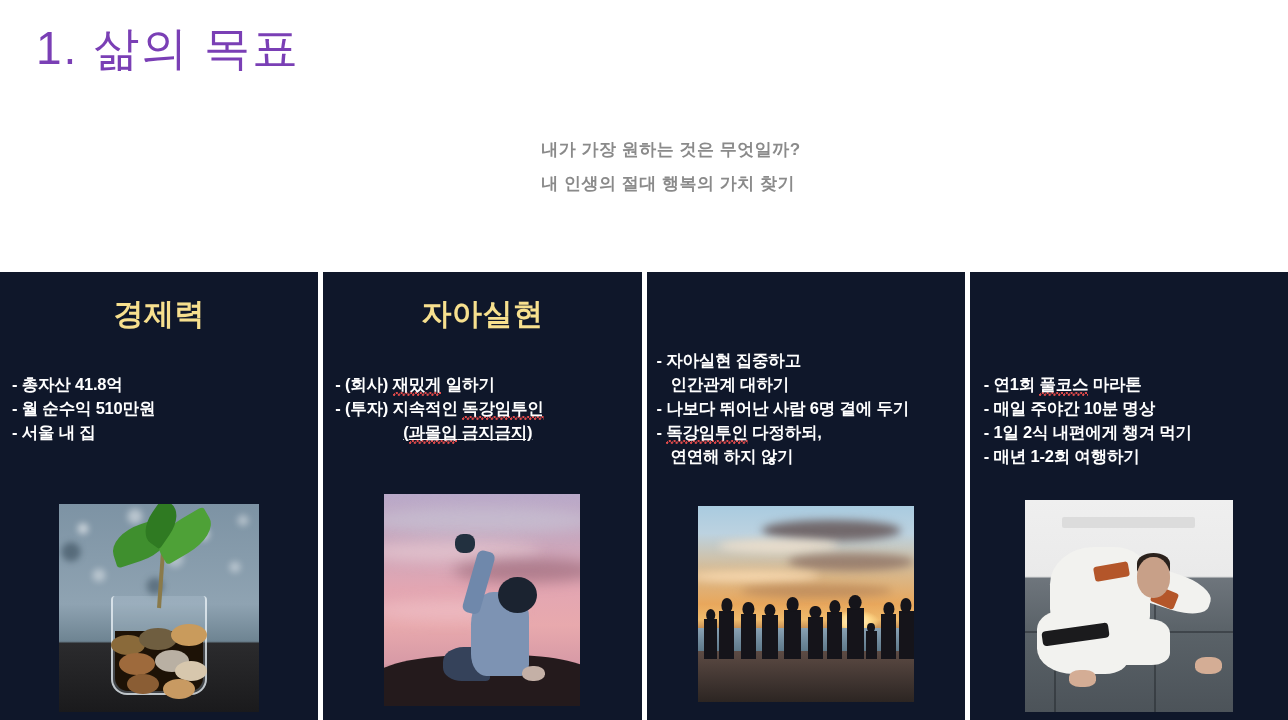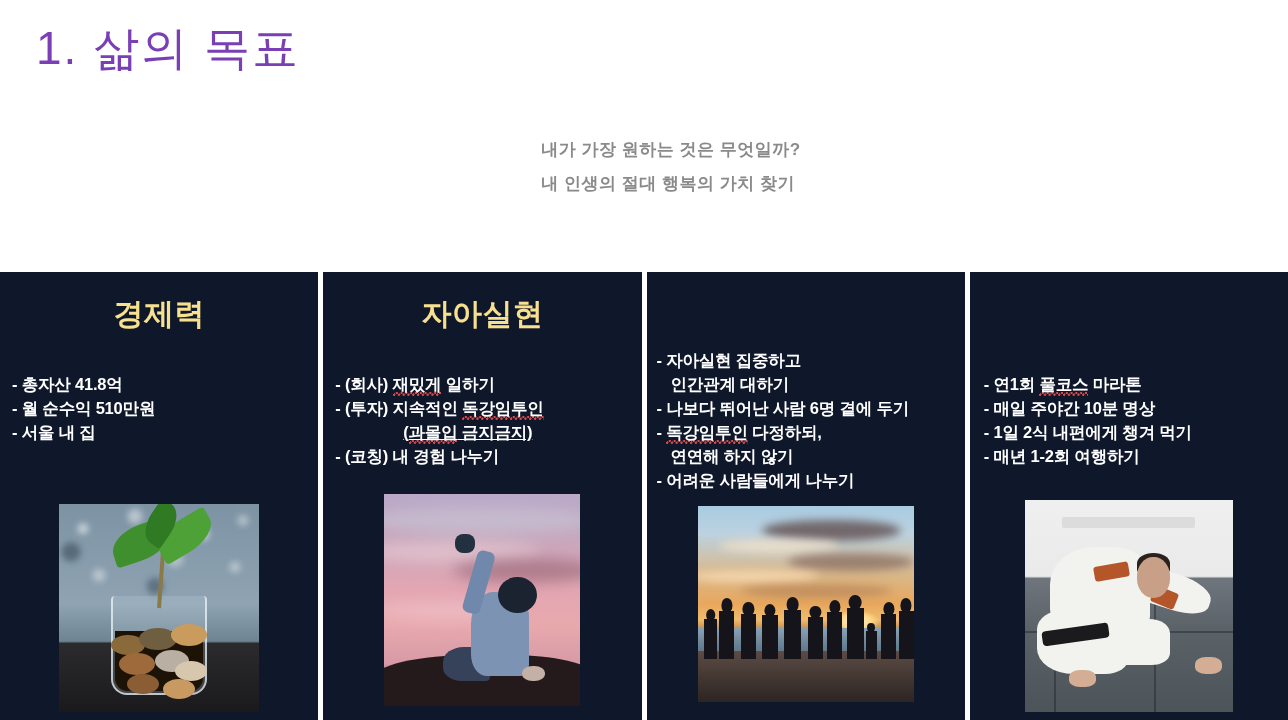--- a/index.html
+++ b/index.html
@@ -293,21 +293,20 @@
         <div class="leaf leafT"></div>
       </div>
     </div>
 
     <div class="col c2">
       <div class="col-title">자아실현</div>
       <div class="bullets">
         <div class="bullet"><span>- (회사) </span><span class="sq">재밌게</span><span> 일하기</span></div>
         <div class="bullet"><span>- (투자) 지속적인 </span><span class="sq">독강임투인</span></div>
         <div class="bullet cont2"><span>(</span><span class="sq">과몰입</span><span> 금지금지)</span></div>
-        <div class="bullet">- (코칭) 내 경험 나누기</div>
       </div>
       <div class="photo p2">
         <div class="cloudband cb1"></div>
         <div class="cloudband cb2"></div>
         <div class="cloudband cb3"></div>
         <div class="cloudband cb4"></div>
         <div class="rock"></div>
         <div class="legs"></div>
         <div class="body"></div>
         <div class="arm"></div>
@@ -317,21 +316,20 @@
       </div>
     </div>
 
     <div class="col c3">
       <div class="bullets">
         <div class="bullet">- 자아실현 집중하고</div>
         <div class="bullet cont">인간관계 대하기</div>
         <div class="bullet">- 나보다 뛰어난 사람 6명 곁에 두기</div>
         <div class="bullet"><span>- </span><span class="sq">독강임투인</span><span> 다정하되,</span></div>
         <div class="bullet cont">연연해 하지 않기</div>
-        <div class="bullet">- 어려운 사람들에게 나누기</div>
       </div>
       <div class="photo p3">
         <div class="cl cl1"></div>
         <div class="cl cl2"></div>
         <div class="cl cl3"></div>
         <div class="cl cl4"></div>
         <div class="cl cl5"></div>
         <div class="sun"></div>
         <div class="sea"></div>
         <div class="sand"></div>

